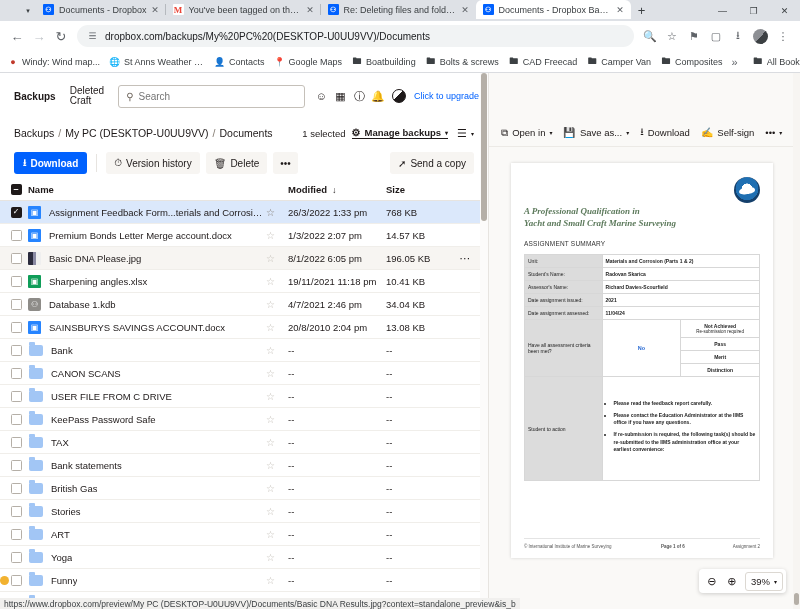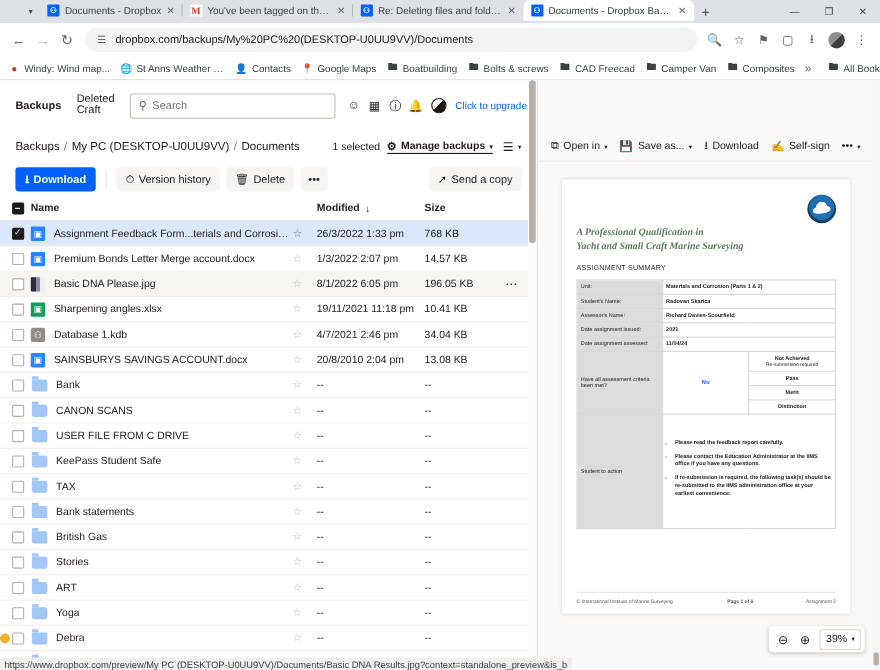--- a/index.html
+++ b/index.html
@@ -721,21 +721,21 @@
             <div class="row-ovf"></div>
           </div>
           <div class="row">
             <div class="cb-cell">
               <div class="cb light"></div>
             </div>
             <div class="col-name">
               <span class="file-ico ico-folder">
                 <span class="folder-shape"></span>
               </span>
-              <span class="name-text">KeePass Student Safe</span>
+              <span class="name-text">KeePass Password Safe</span>
             </div>
             <div class="col-star">☆</div>
             <div class="col-mod dash-val">--</div>
             <div class="col-size dash-val">--</div>
             <div class="row-ovf"></div>
           </div>
           <div class="row">
             <div class="cb-cell">
               <div class="cb light"></div>
             </div>
@@ -826,21 +826,21 @@
             <div class="row-ovf"></div>
           </div>
           <div class="row">
             <div class="cb-cell">
               <div class="cb light"></div>
             </div>
             <div class="col-name">
               <span class="file-ico ico-folder">
                 <span class="folder-shape"></span>
               </span>
-              <span class="name-text">Debra</span>
+              <span class="name-text">Funny</span>
             </div>
             <div class="col-star">☆</div>
             <div class="col-mod dash-val">--</div>
             <div class="col-size dash-val">--</div>
             <div class="row-ovf"></div>
           </div>
           <div class="row">
             <div class="cb-cell">
               <div class="cb light"></div>
             </div>

